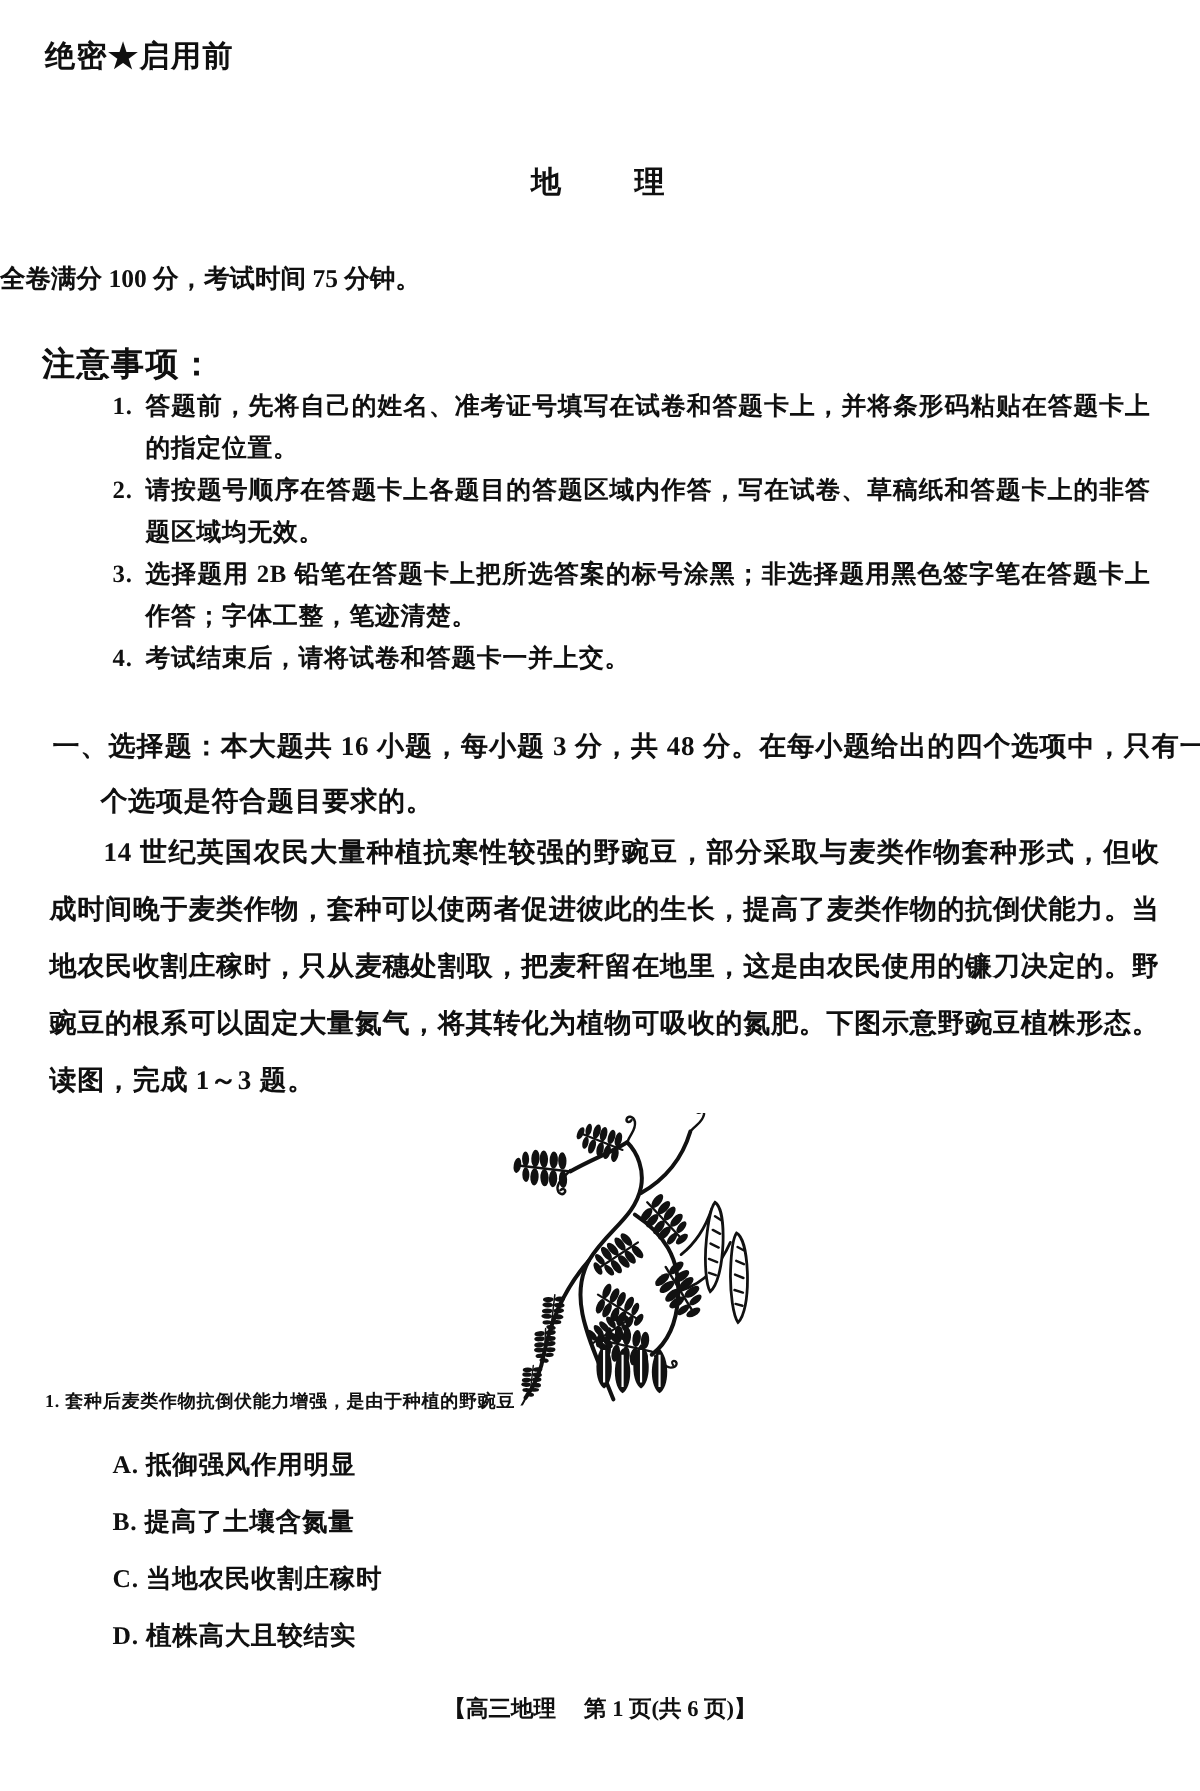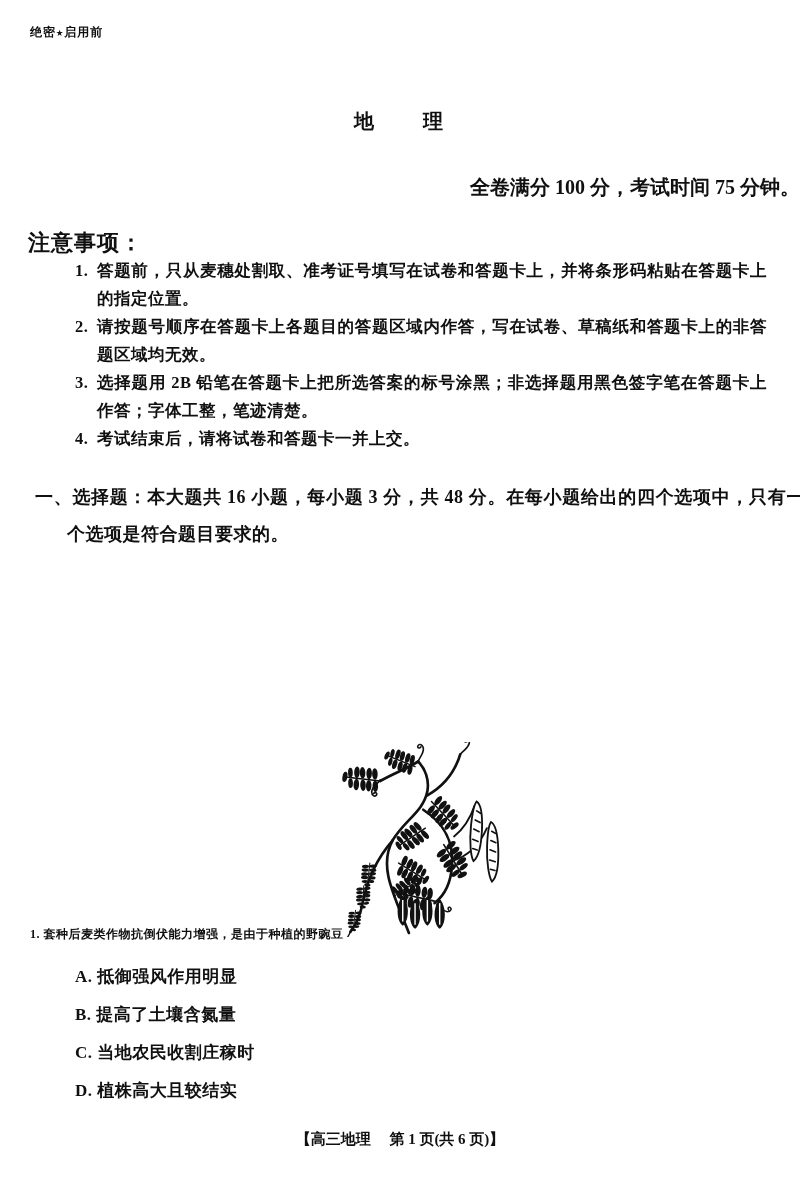--- a/index.html
+++ b/index.html
@@ -9,36 +9,36 @@
     position: relative;
     overflow: hidden;
     font-family: "Liberation Serif", "DejaVu Serif", serif;
     color: #101010;
     font-weight: 700;
   }
   .page { position: absolute; inset: 0; }
 
   .classification {
     position: absolute; left: 30px; top: 24px;
-    font-size: 12px; letter-spacing: 1px;
-    font-family: Liberation Mono, monospace;
+    font-size: 20px; letter-spacing: 1px;
+    font-family: Liberation Sans, sans-serif;
   }
   .title {
     position: absolute; top: 52px; left: 0; width: 100%;
     margin: 0; text-align: center;
     font-size: 30px; font-weight: 700; letter-spacing: 1px;
   }
   .subject {
     position: absolute; top: 108px; left: 0; width: 100%;
     margin: 0; text-align: center;
     font-size: 20px; font-weight: 700; letter-spacing: 3px;
   }
   .exam-info {
     position: absolute; top: 174px; left: 0; width: 100%;
-    text-align: right; font-size: 20px;
+    text-align: left; font-size: 17px;
   }
   .notice-heading {
     position: absolute; left: 28px; top: 228px;
     font-size: 22px; letter-spacing: 1px;
     font-family: "Liberation Sans", "DejaVu Sans", sans-serif;
   }
   .notice-list {
     position: absolute; left: 75px; top: 257px; width: 692px;
     margin: 0; padding: 0; list-style: none;
     font-size: 16.5px; line-height: 28px; letter-spacing: 0.5px;
@@ -87,38 +87,39 @@
 
   <h2 class="subject">地　　理</h2>
 
   <div class="exam-info">全卷满分 100 分，考试时间 75 分钟。</div>
 
   <div class="notice-heading">注意事项：</div>
 
   <ol class="notice-list" id="notice-list">
       <li class="notice-item">
         <span class="num">1.</span>
-        <span class="txt">答题前，只从麦穗处割取、准考证号填写在试卷和答题卡上，并将条形码粘贴在答题卡上的指定位置。</span>
+        <span class="txt">答题前，先将自己的姓名、准考证号填写在试卷和答题卡上，并将条形码粘贴在答题卡上的指定位置。</span>
       </li>
       <li class="notice-item">
         <span class="num">2.</span>
         <span class="txt">请按题号顺序在答题卡上各题目的答题区域内作答，写在试卷、草稿纸和答题卡上的非答题区域均无效。</span>
       </li>
       <li class="notice-item">
         <span class="num">3.</span>
         <span class="txt">选择题用 2B 铅笔在答题卡上把所选答案的标号涂黑；非选择题用黑色签字笔在答题卡上作答；字体工整，笔迹清楚。</span>
       </li>
       <li class="notice-item">
         <span class="num">4.</span>
         <span class="txt">考试结束后，请将试卷和答题卡一并上交。</span>
       </li>
     </ol>
 
   <div class="section-heading">一、选择题：本大题共 16 小题，每小题 3 分，共 48 分。在每小题给出的四个选项中，只有一个选项是符合题目要求的。</div>
 
+  <p class="passage">14 世纪英国农民大量种植抗寒性较强的野豌豆，部分采取与麦类作物套种形式，但收成时间晚于麦类作物，套种可以使两者促进彼此的生长，提高了麦类作物的抗倒伏能力。当地农民收割庄稼时，只从麦穗处割取，把麦秆留在地里，这是由农民使用的镰刀决定的。野豌豆的根系可以固定大量氮气，将其转化为植物可吸收的氮肥。下图示意野豌豆植株形态。读图，完成 1～3 题。</p>
 
   <figure class="plant-figure">
     <svg viewBox="0 0 190 190" width="195" height="195" xmlns="http://www.w3.org/2000/svg">
       <defs>
         <g id="lp">
           <ellipse cx="0" cy="-6" rx="2.7" ry="5.6" fill="#111"></ellipse>
           <ellipse cx="0" cy="6" rx="2.7" ry="5.6" fill="#111"></ellipse>
         </g>
         <g id="leaf">
           <path d="M0,0 L34,-2" class="st"></path>

